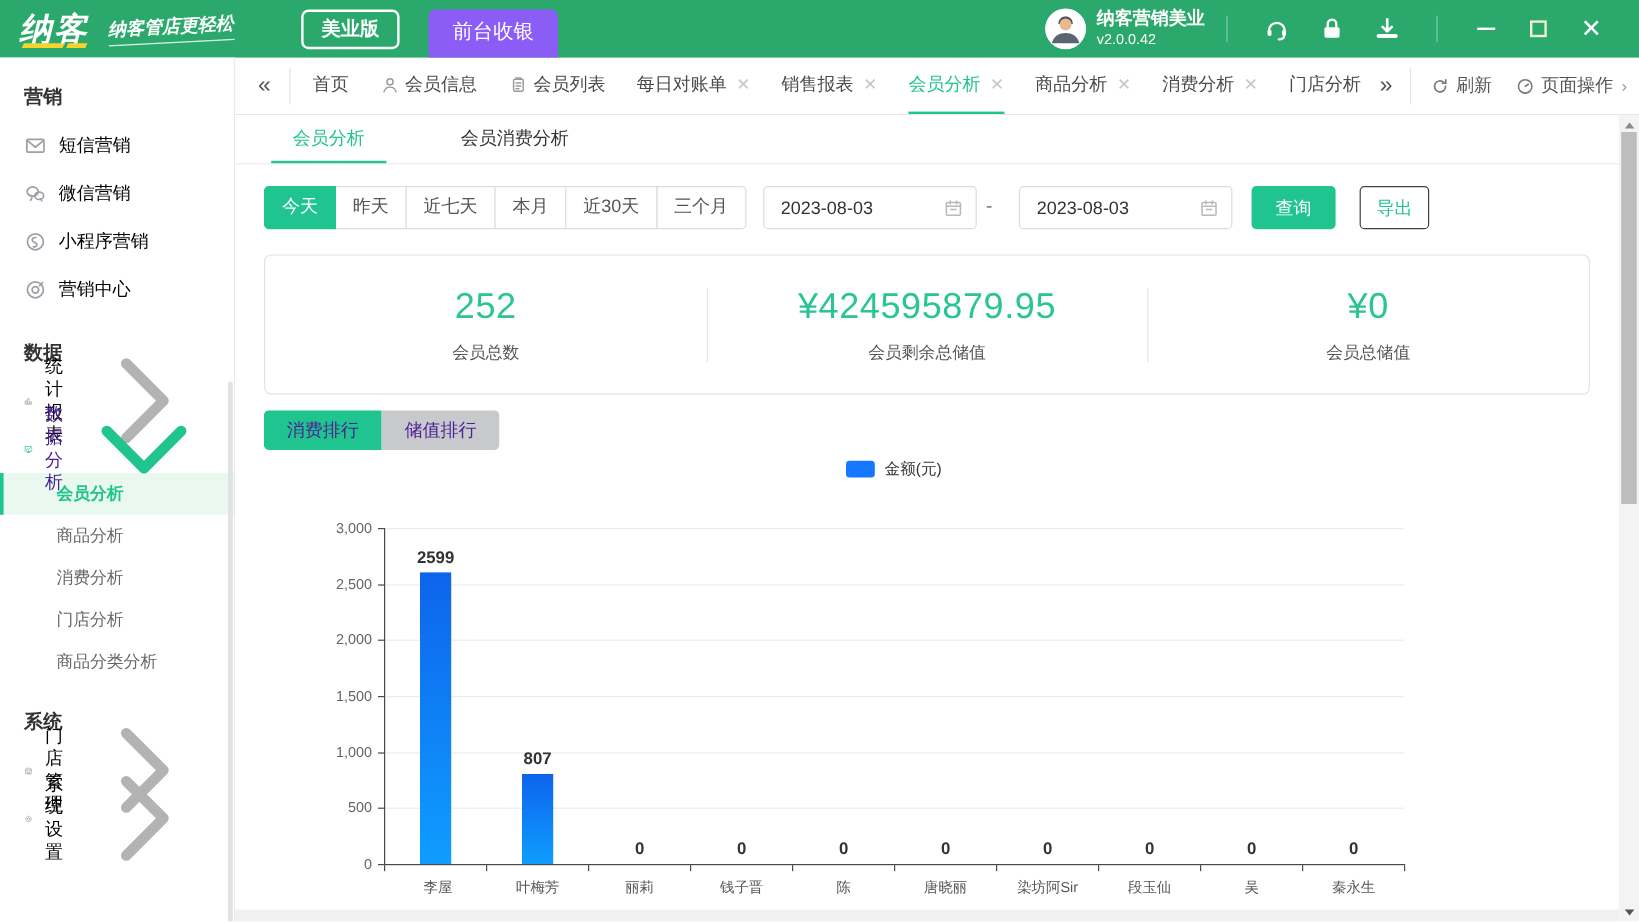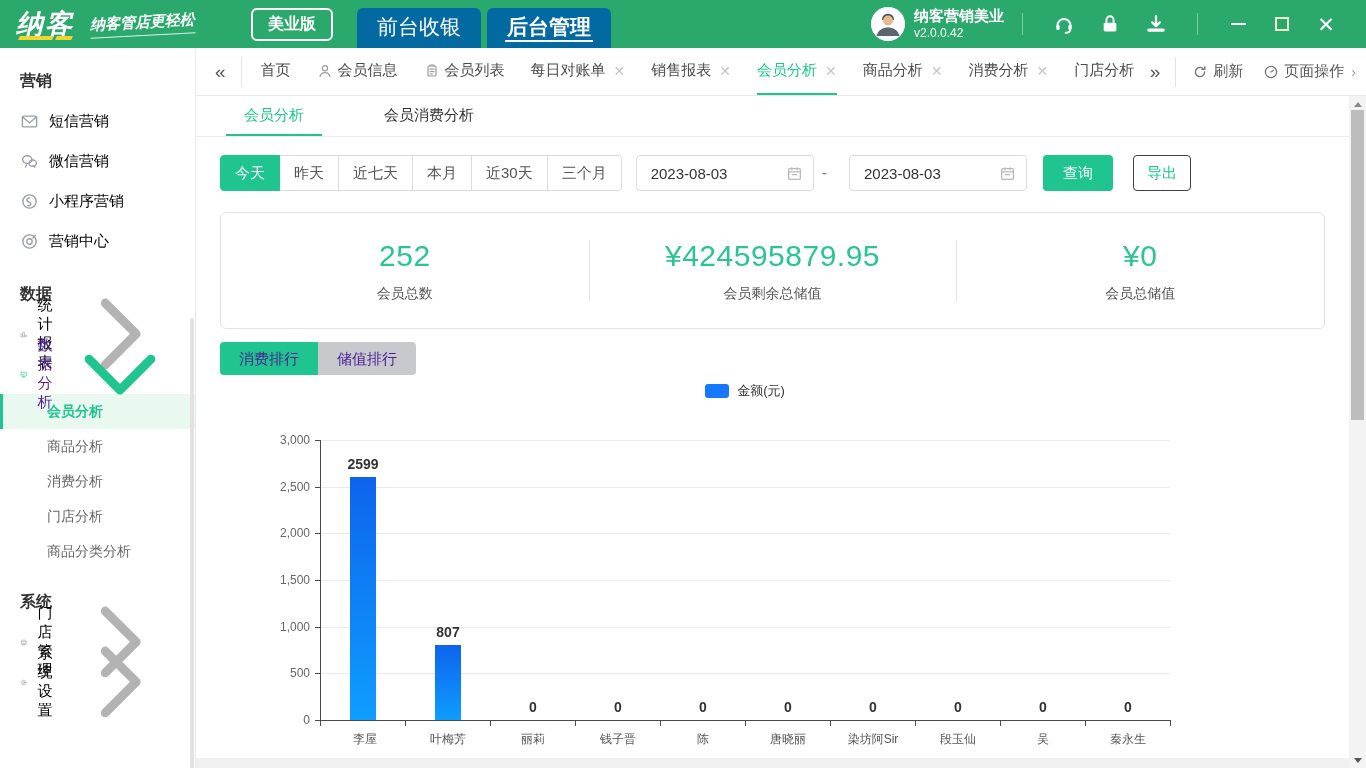--- a/index.html
+++ b/index.html
@@ -8,21 +8,21 @@
   .app{width:1366px;height:768px;position:relative;display:flex;flex-direction:column;}
 
   
   .topbar{height:48px;background:#2BA96D;display:flex;align-items:center;color:#fff;flex:0 0 48px;}
   .logo{font-size:27px;font-weight:bold;margin-left:16px;letter-spacing:2px;position:relative;font-style:italic;}
   .logo::after{content:"";position:absolute;left:3px;bottom:2px;width:34px;height:4px;background:#F6D32D;transform:skewX(-25deg);}
   .logo::before{content:"";position:absolute;right:2px;bottom:2px;width:16px;height:4px;background:#F6D32D;transform:skewX(-25deg);}
   .slogan{font-size:15px;font-style:italic;font-weight:bold;margin-left:16px;transform:rotate(-3deg);border-bottom:1px solid rgba(255,255,255,.85);padding-bottom:3px;}
   .edition{margin-left:56px;border:2px solid #fff;border-radius:6px;padding:4px 15px;font-size:16px;font-weight:bold;cursor:pointer;}
   .nav-tabs{margin-left:24px;display:flex;gap:6px;height:48px;align-items:flex-end;}
-  .nav-tab{background:#0369a1;border-radius:6px 6px 0 0;padding:0 20px;height:40px;line-height:38px;font-size:21px;cursor:pointer;position:relative;}
+  .nav-tab{background:#8b5cf6;border-radius:6px 6px 0 0;padding:0 20px;height:40px;line-height:38px;font-size:17px;cursor:pointer;position:relative;}
   .nav-tab.active{font-weight:bold;}
   .nav-tab.active::after{content:"";position:absolute;left:18px;right:18px;bottom:6px;height:2px;background:#fff;}
   .tb-right{margin-left:auto;display:flex;align-items:center;margin-right:18px;}
   .avatar{width:34px;height:34px;border-radius:50%;overflow:hidden;background:#fff;flex:0 0 34px;}
   .user-block{margin-left:9px;line-height:1.25;}
   .user-name{font-size:15px;font-weight:bold;}
   .user-ver{font-size:12px;}
   .tb-div{width:1px;height:22px;background:rgba(255,255,255,.4);margin:0 18px;}
   .tb-icon{width:22px;height:22px;margin:0 12px;cursor:pointer;display:flex;align-items:center;justify-content:center;color:#fff;}
   .win-btn{width:26px;height:26px;margin:0 9px;display:flex;align-items:center;justify-content:center;cursor:pointer;}
@@ -122,21 +122,20 @@
 <body>
 
 <div class="app">
 
   <div class="topbar">
     <div class="logo">纳客</div>
     <div class="slogan">纳客管店更轻松</div>
     <div class="edition">美业版</div>
     <div class="nav-tabs" id="nav-tabs">
         <div class="nav-tab">前台收银</div>
-        <div class="nav-tab active">后台管理</div>
       </div>
     <div class="tb-right">
       <div class="avatar">
         <svg viewBox="0 0 34 34">
             <circle cx="17" cy="17" r="17" fill="#ffffff"></circle>
             <path d="M11 13c0-4.2 2.7-6.3 6-6.3s6 2.1 6 6.3" fill="#4c545c"></path>
             <circle cx="17" cy="13.5" r="5" fill="#e8b98f"></circle>
             <path d="M5.5 29c1.6-6.4 6.4-8.6 11.5-8.6s9.9 2.2 11.5 8.6" fill="#5b6570"></path>
           </svg>
       </div>

